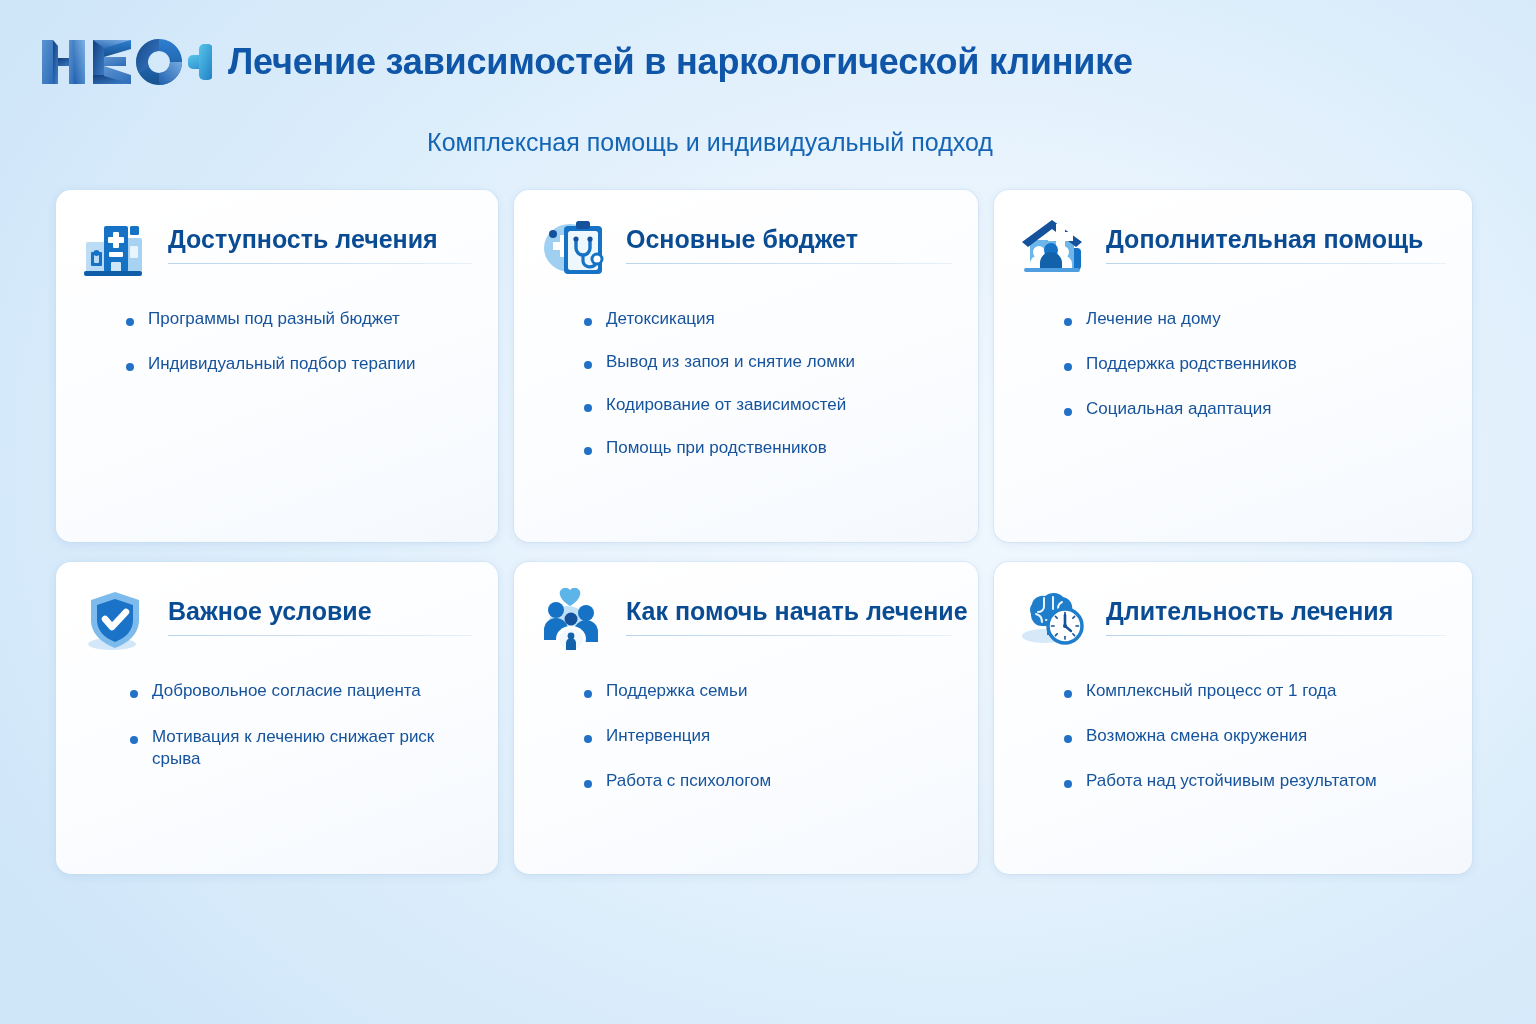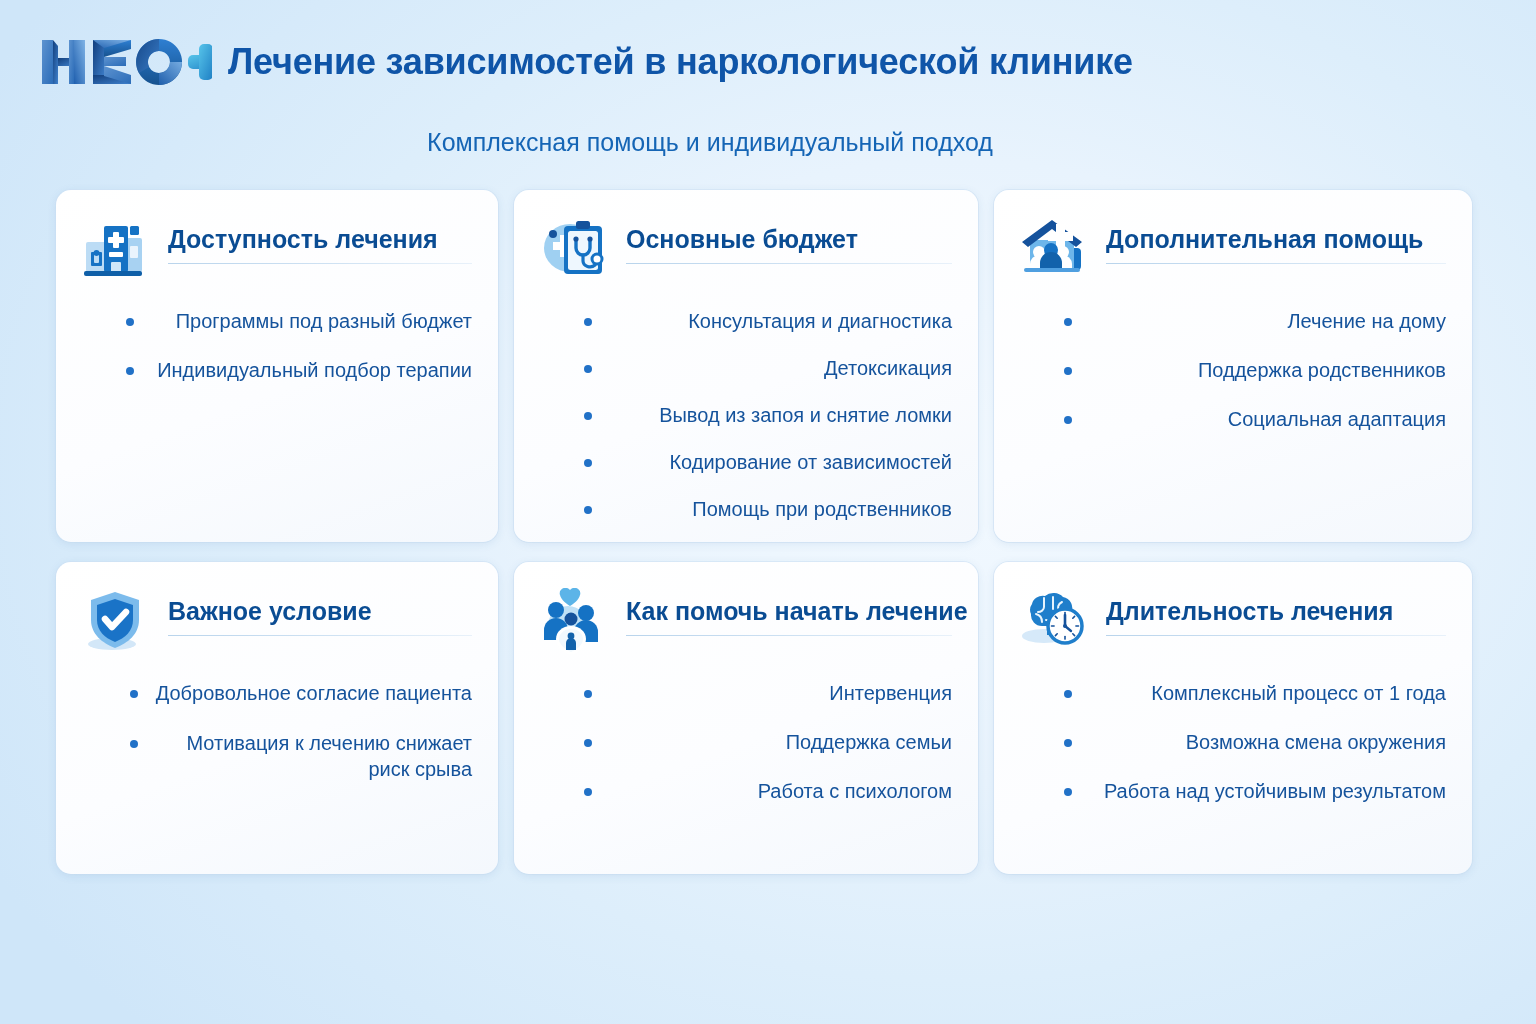--- a/index.html
+++ b/index.html
@@ -107,26 +107,25 @@
     width: 100%;
     background: linear-gradient(to right, #b9d4ec 0%, #cfe2f3 55%, #e8f1fa 100%);
   }
   .bullets {
     list-style: none;
     margin: 20px 0 0 0;
     padding: 0 0 0 44px;
   }
   .bullets li {
     position: relative;
-    font-size: 20px;
+    font-size: 17px;
     line-height: 1.3;
     color: #15539c;
     margin-bottom: 23px;
     padding-left: 22px;
-    text-align: right;
   }
   .bullets li:last-child { margin-bottom: 0; }
   .bullets li::before {
     content: "";
     position: absolute;
     left: 0;
     top: 10px;
     width: 8px;
     height: 8px;
     border-radius: 50%;
@@ -235,21 +234,20 @@
         <circle cx="57" cy="43" r="5" fill="#ffffff" stroke="#1572c4" stroke-width="3"></circle>
         <circle cx="36" cy="23" r="2.6" fill="#15529c"></circle>
         <circle cx="50" cy="23" r="2.6" fill="#15529c"></circle>
       </svg>
       <div class="card-title-wrap">
         <div class="card-title">Основные бюджет</div>
         <div class="title-rule"></div>
       </div>
     </div>
     <ul class="bullets">
-      <li>Консультация и диагностика</li>
       <li>Детоксикация</li>
       <li>Вывод из запоя и снятие ломки</li>
       <li>Кодирование от зависимостей</li>
       <li>Помощь при родственников</li>
     </ul>
   </div>
 
   <div class="card card-extra">
     <div class="card-head">
       <svg class="card-icon" viewBox="0 0 74 66">
@@ -310,22 +308,22 @@
         <path d="M31 41 c-7 0 -12 5 -12 10 c0 6 7 11 12 13 c5 -2 12 -7 12 -13 c0 -5 -5 -10 -12 -10 z" fill="#f2f9fe"></path>
         <circle cx="31" cy="48" r="3.4" fill="#1262ab"></circle>
         <path d="M26 62 v-7 a5 5 0 0 1 10 0 v7 z" fill="#1262ab"></path>
       </svg>
       <div class="card-title-wrap">
         <div class="card-title">Как помочь начать лечение</div>
         <div class="title-rule"></div>
       </div>
     </div>
     <ul class="bullets">
+      <li>Поддержка семьи</li>
       <li>Интервенция</li>
-      <li>Поддержка семьи</li>
       <li>Работа с психологом</li>
     </ul>
   </div>
 
   <div class="card card-duration">
     <div class="card-head">
       <svg class="card-icon" viewBox="0 0 74 66">
         <ellipse cx="24" cy="48" rx="22" ry="7" fill="#d6e9f9"></ellipse>
         <path d="M12 16 a11 10 0 0 1 13 -8 a12 10 0 0 1 18 1 a11 11 0 0 1 8 16 a11 11 0 0 1 -10 13 h-6 v9 h-8 v-9 h-5 a11 11 0 0 1 -11 -12 a10 10 0 0 1 1 -10 z" fill="#1f7ecb"></path>
         <g fill="none" stroke="#e8f4fd" stroke-width="2" stroke-linecap="round">

